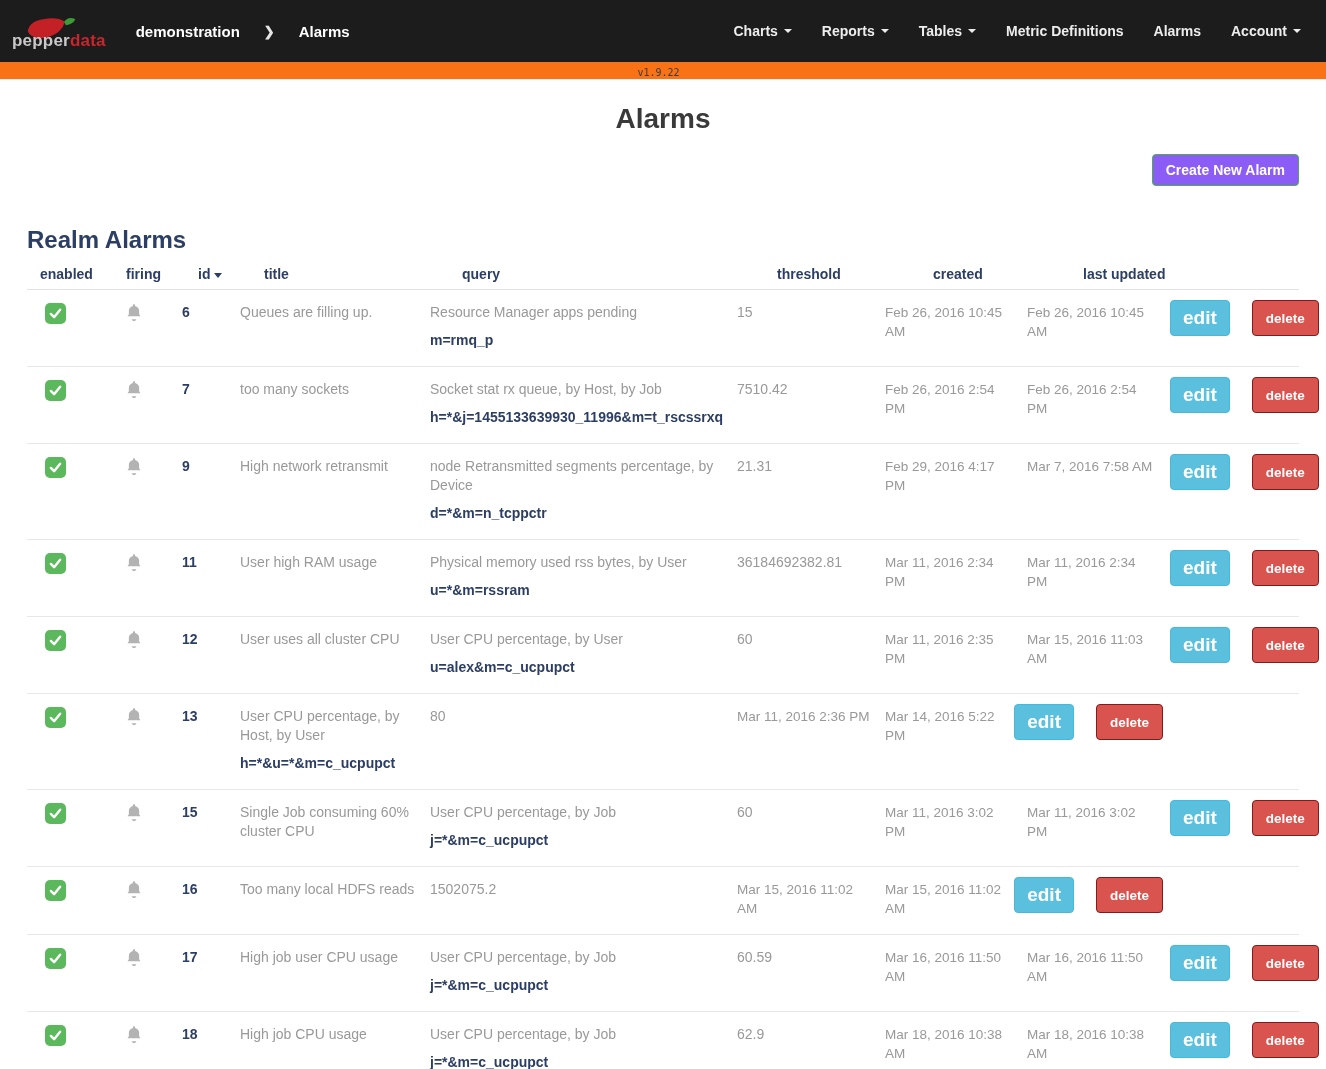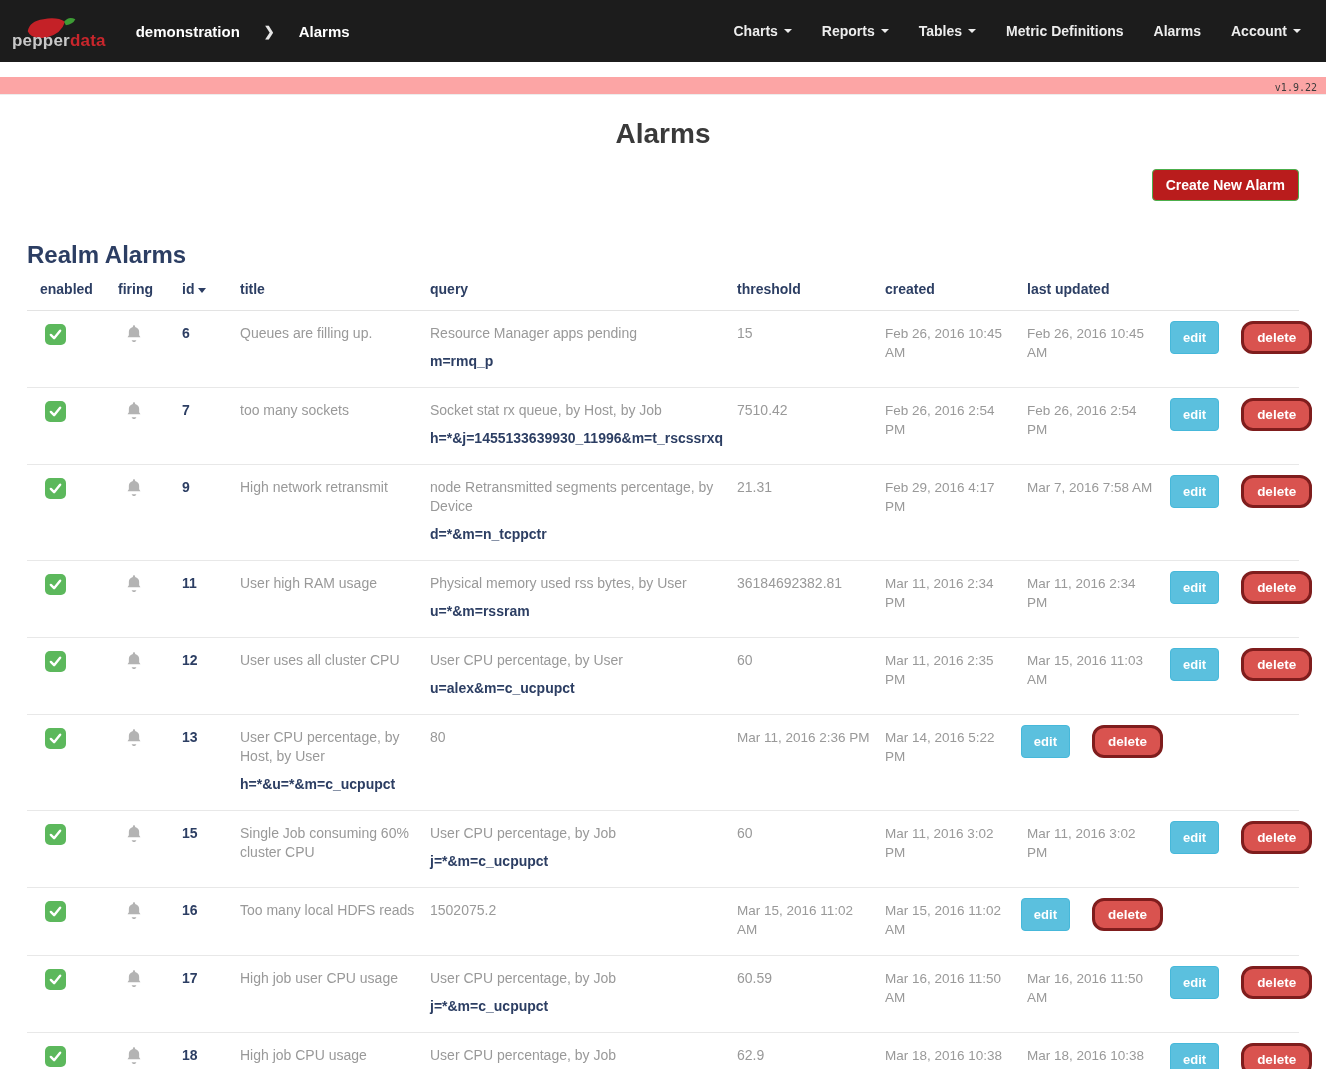--- a/index.html
+++ b/index.html
@@ -24,67 +24,67 @@
     color:#ededed; font-size:14px; font-weight:600; text-decoration:none;
     padding:0 15px; display:flex; align-items:center; gap:6px; white-space:nowrap;
   }
   .caret {
     width:0; height:0; border-left:4px solid transparent; border-right:4px solid transparent;
     border-top:4px solid #ededed; display:inline-block;
   }
 
   
   .version-strip {
-    height:18px; background:#fca5a5; border-bottom:1px solid #ededed;
-    text-align:right; padding-right:9px;margin-top:15px;
+    height:18px; background:#f97316; border-bottom:1px solid #ededed;
+    text-align:center; padding-right:9px;
   }
   .version-strip span { font-family:"DejaVu Sans Mono", monospace; font-size:10px; color:#3c3c3c; line-height:18px; }
 
   
   .content { padding:0 27px; }
   .page-title { text-align:center; font-size:28px; font-weight:600; color:#3a3a3a; margin-top:23px; }
   .create-row { display:flex; justify-content:flex-end; margin-top:19px; }
   .btn-green {
-    background:#b91c1c; color:#fff; border:1px solid #4cae4c; border-radius:4px;
+    background:#8b5cf6; color:#fff; border:1px solid #4cae4c; border-radius:4px;
     font-size:14px; font-weight:600; padding:7px 13px; cursor:pointer;
     font-family:"Liberation Sans", sans-serif;
   }
   .section-title { color:#2c3e63; font-size:24px; font-weight:600; margin-top:40px; }
 
   
   .tbl { margin-top:12px; }
   .tgrid {
     display:grid;
     grid-template-columns:78px 64px 58px 190px 307px 148px 142px 143px 1fr;
     padding-left:13px;
   }
-  .thead { border-bottom:1px solid #e3e3e3; padding-bottom:13px; }
+  .thead { border-bottom:1px solid #e3e3e3; padding-bottom:7px;gap:8px; }
   .thead .th { color:#2c3e63; font-size:14px; font-weight:600; }
   .sort-caret {
     width:0; height:0; border-left:4px solid transparent; border-right:4px solid transparent;
     border-top:5px solid #2c3e63; display:inline-block; margin-left:4px; vertical-align:middle;
   }
   .trow { border-bottom:1px solid #e8e8e8; padding-top:13px; padding-bottom:16px; align-items:start; }
   .cell { font-size:14px; color:#999; line-height:19px; padding-right:14px; }
   .checkbox {
     width:21px; height:21px; background:#5cb85c; border-radius:5px; display:inline-flex;
     align-items:center; justify-content:center; margin-left:5px; cursor:pointer;
   }
   .bell-wrap { margin-left:7px; display:inline-block; }
   .c-id { color:#2c3e63; font-weight:600; }
   .qlink { display:block; color:#2c3e63; font-weight:600; text-decoration:none; margin-top:9px; cursor:pointer; }
   .c-created, .c-updated { font-size:13.5px; }
   .c-actions { display:flex; justify-content:flex-end; gap:22px; padding-right:7px; }
   .btn-edit {
     background:#5bc0de; border:1px solid #46b8da; color:#fff; border-radius:4px;
-    font-size:13px; font-weight:600; padding:6px 12px; cursor:pointer;
+    font-size:19px; font-weight:600; padding:6px 12px; cursor:pointer;
     font-family:"Liberation Sans", sans-serif; margin-top:-3px;text-align:right;
   }
   .btn-delete {
-    background:#d9534f; border:3px solid #7f1d1d; color:#fff; border-radius:12px;
+    background:#d9534f; border:1px solid #7f1d1d; color:#fff; border-radius:4px;
     font-size:13.5px; font-weight:600; padding:6px 13px; cursor:pointer;
     font-family:"Liberation Sans", sans-serif; margin-top:-3px;
   }
 </style>
 </head>
 <body>
 
 <div class="navbar">
   <a class="brand">
     <svg width="52" height="26" viewBox="0 0 60 30">

